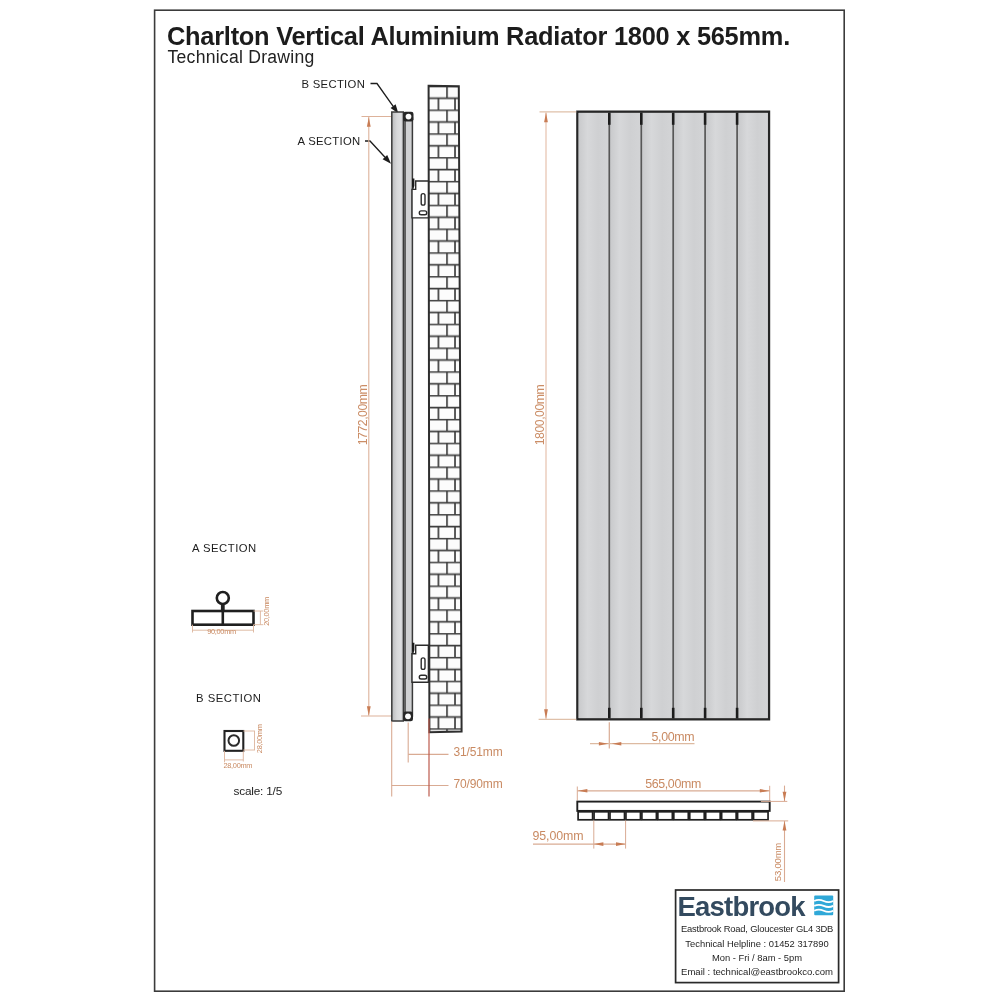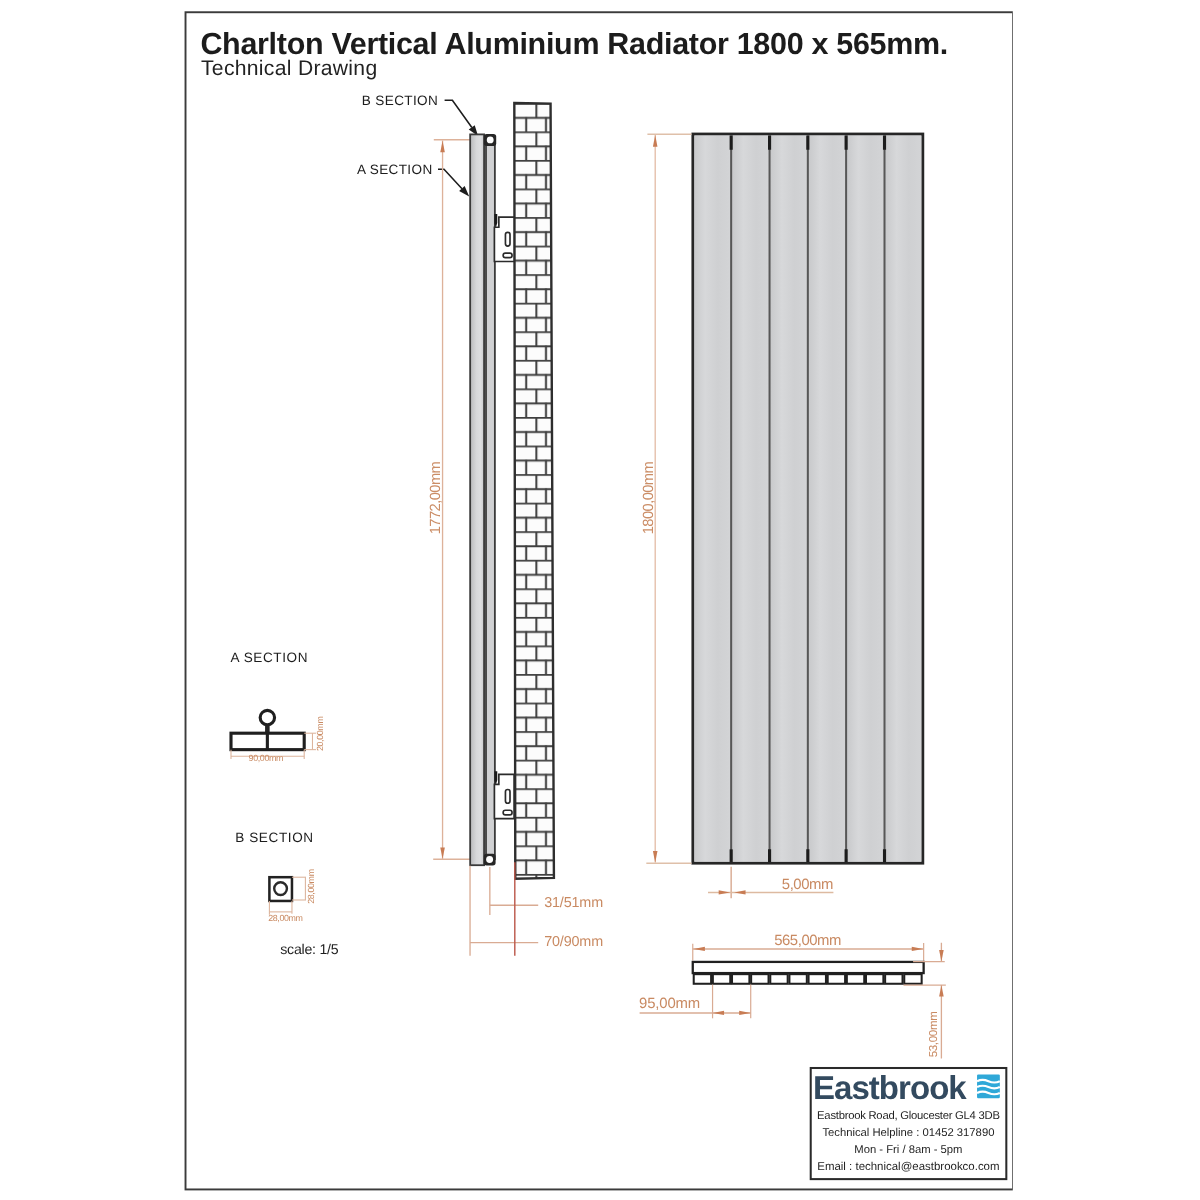--- a/index.html
+++ b/index.html
@@ -1,16 +1,16 @@
 <!DOCTYPE html>
 <html><head>
 <meta charset="utf-8">
 <style>
   html,body{margin:0;padding:0;background:#fff;}
-  #page{position:relative;width:844px;height:1000px;background:#ffffff;overflow:hidden;
+  #page{position:relative;width:1000px;height:1000px;background:#ffffff;overflow:hidden;
         font-family:"Liberation Sans",sans-serif;}
   svg{position:absolute;left:0;top:0;}
   text{font-family:"Liberation Sans",sans-serif;}
 </style>
 </head>
 <body>
 <div id="page">
 <svg width="1000" height="1000" viewBox="0 0 1000 1000">
   <defs>
     <linearGradient id="gp" x1="0" y1="0" x2="1" y2="0">

